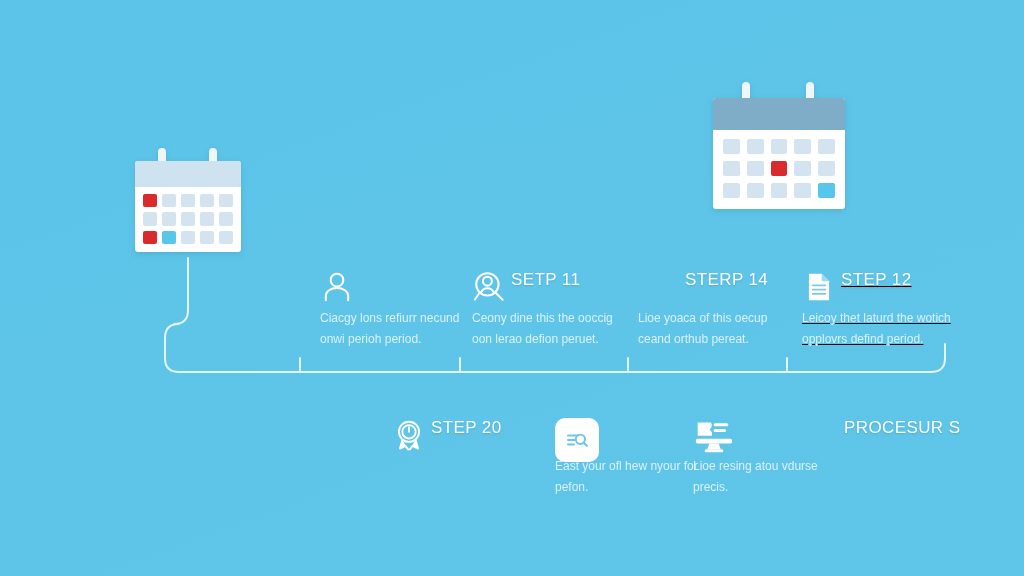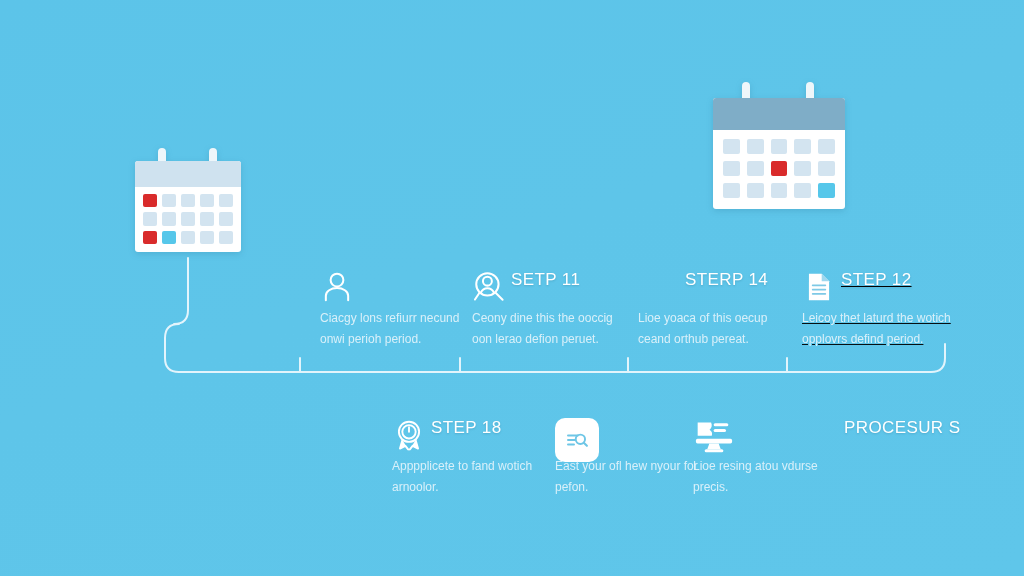--- a/index.html
+++ b/index.html
@@ -271,23 +271,22 @@
     <div class="step-head">
       <span class="step-icon">
         <svg class="icon-svg" viewBox="0 0 32 32" fill="none" stroke="#ffffff" stroke-width="1.8" stroke-linecap="round" stroke-linejoin="round">
           <circle cx="16" cy="13" r="9.5"></circle>
           <circle cx="16" cy="13" r="6.3"></circle>
           <path d="M16 8.6V13"></path>
           <path d="M9.8 20.8l-2.3 8 5.1-2.6 2.6 3.4" fill="#ffffff" stroke="#ffffff"></path>
           <path d="M22.2 20.8l2.3 8-5.1-2.6-2.6 3.4" fill="#ffffff" stroke="#ffffff"></path>
         </svg>
       </span>
-      <span class="step-title">STEP 18</span>
-    </div>
-    <div class="step-body">Apppplicete to fand wotich arnoolor.</div>
+      <span class="step-title">STEP 20</span>
+    </div>
   </div>
 
   <div class="step row-bottom b3">
     <div class="step-head">
       <span class="step-icon" style="width:42px;height:38px;">
         <svg class="icon-svg" viewBox="0 0 36 32">
           <path d="M4 3.5h11.5c1.1 2.4.6 4.8-1.3 6.3 1.9 1.1 2.6 3 1.9 5.2H4z" fill="#ffffff"></path>
           <g stroke="#ffffff" stroke-width="2.6" stroke-linecap="round">
             <path d="M19 5.5h10"></path>
             <path d="M19 10.5h8"></path>

